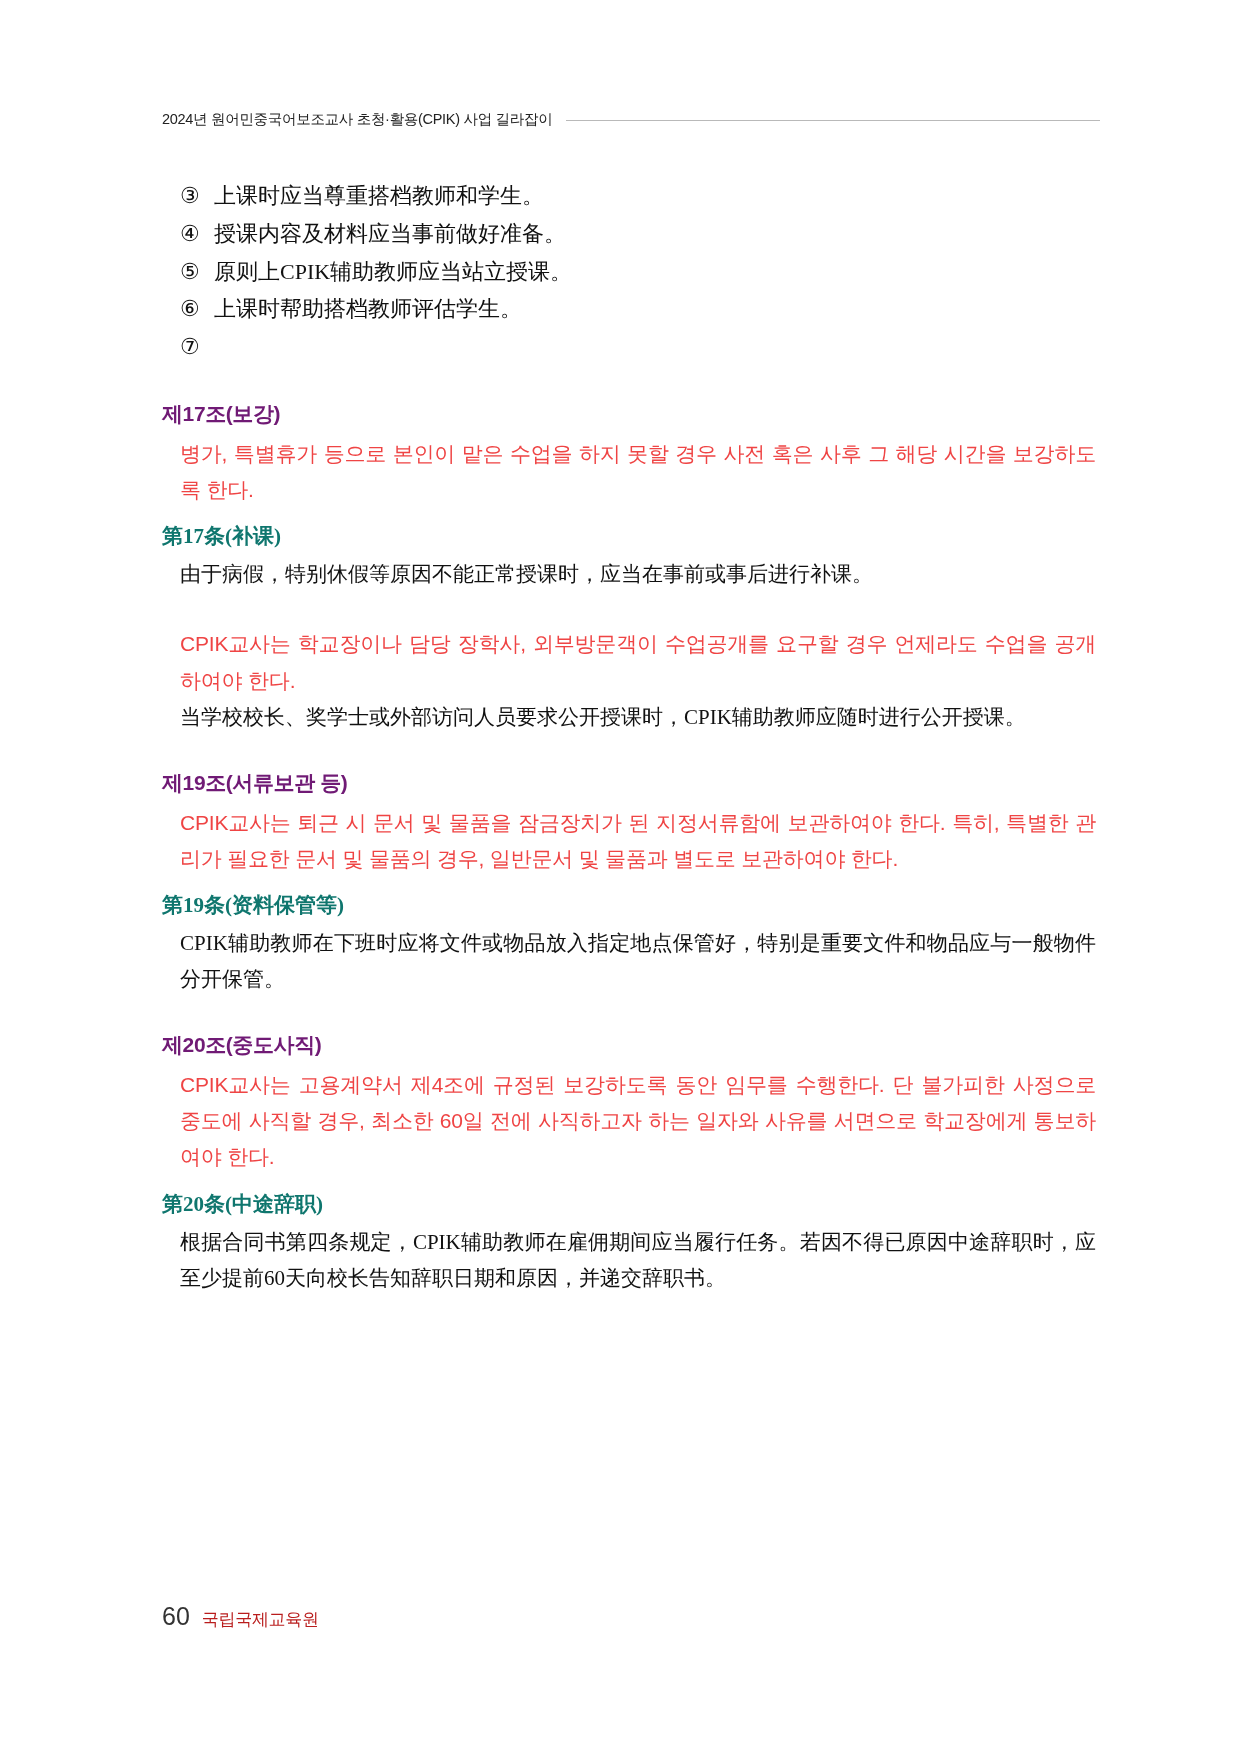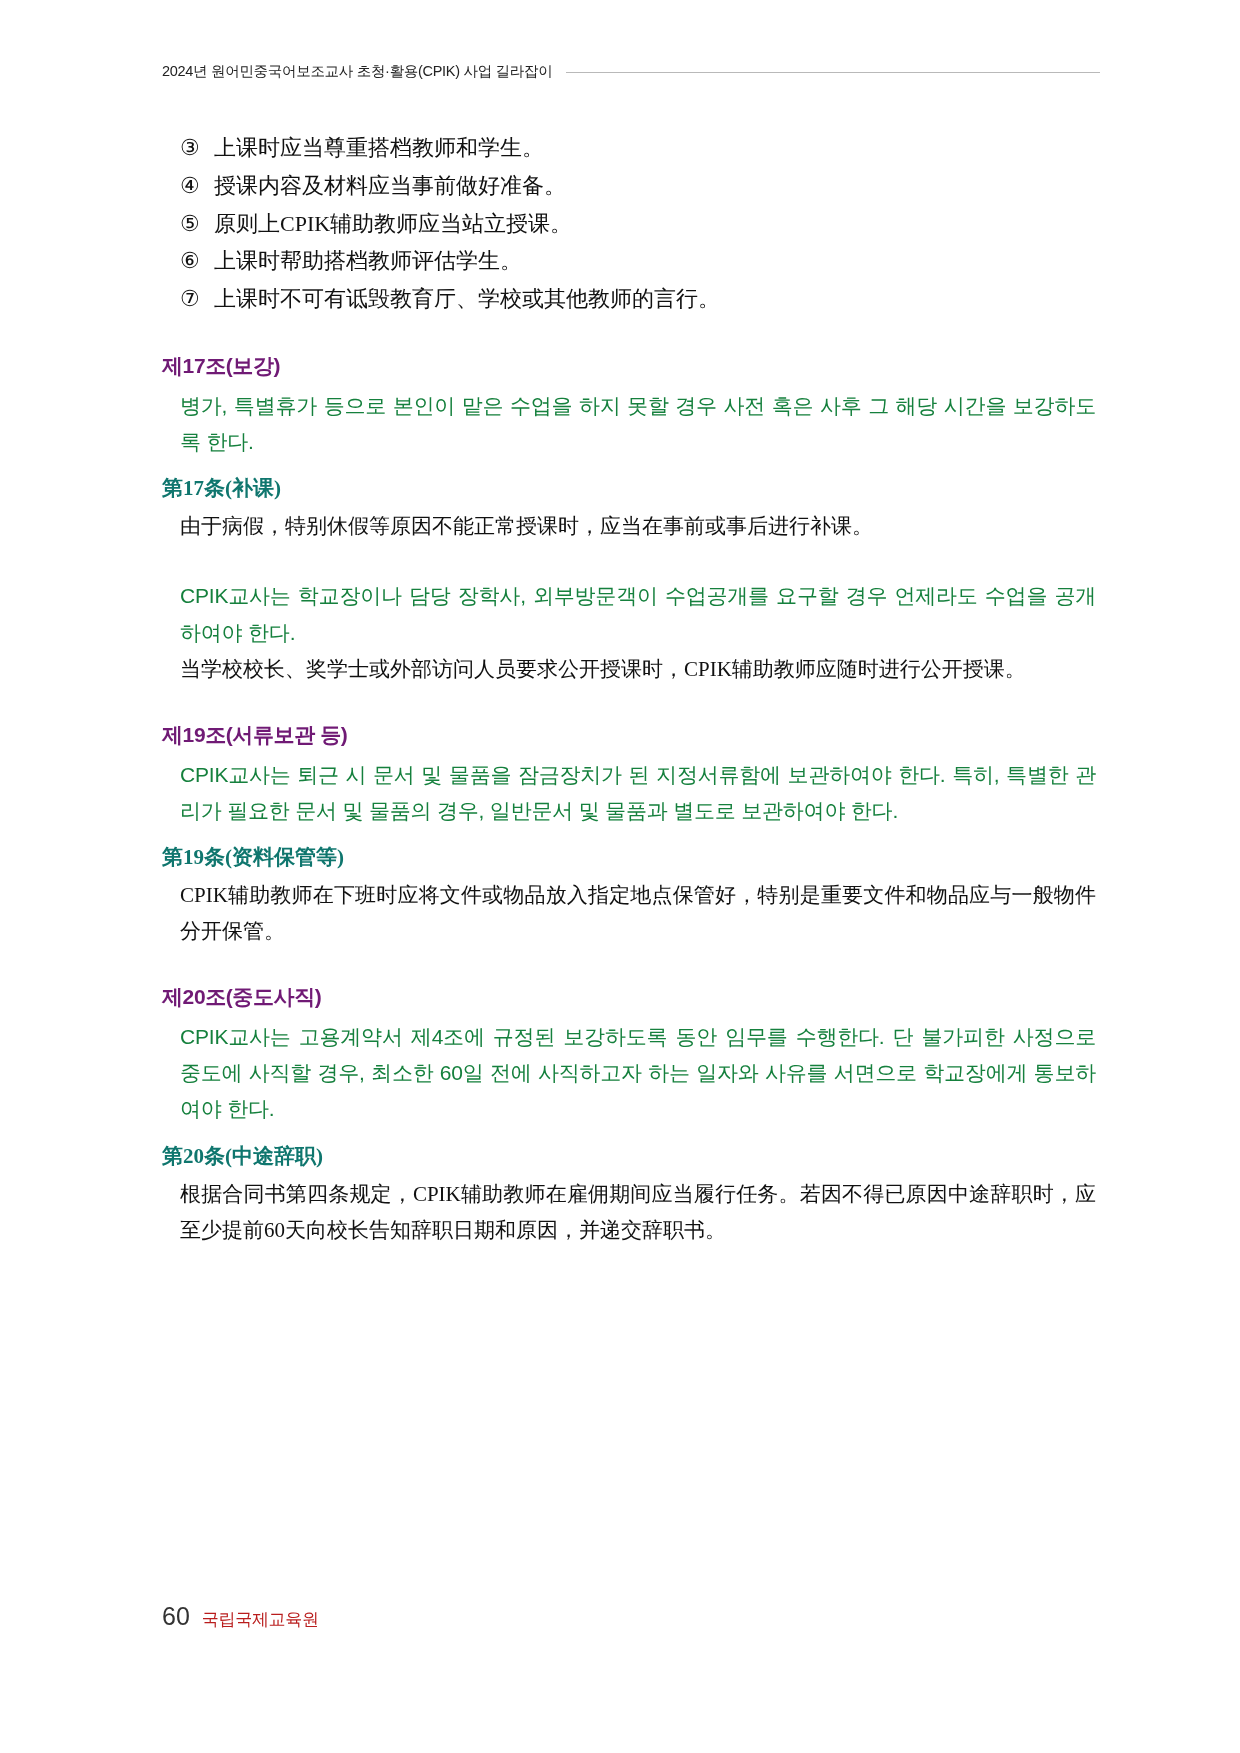--- a/index.html
+++ b/index.html
@@ -14,21 +14,21 @@
     color: #1a1a1a;
     position: relative;
     overflow: hidden;
   }
   .page {
     position: absolute;
     top: 0; left: 0;
     width: 1240px;
     height: 1753px;
     box-sizing: border-box;
-    padding: 62px 140px 80px 140px;
+    padding: 110px 140px 80px 140px;
   }
 
   
   .header {
     display: flex;
     align-items: center;
     gap: 14px;
     margin-left: 22px;
   }
   .header-title {
@@ -79,21 +79,21 @@
     font-weight: bold;
     font-size: 21px;
     letter-spacing: -0.4px;
     color: #701a75;
     margin-bottom: 8px;
   }
   .kr-body {
     font-family: "Liberation Sans", "DejaVu Sans", sans-serif;
     font-size: 21px;
     line-height: 1.72;
-    color: #15803d;
+    color: #ef4444;
     text-align: justify;
     text-justify: inter-word;
     margin-left: 18px;
     margin-right: 4px;
     letter-spacing: -0.2px;
   }
   .cn-heading {
     font-family: "Liberation Serif", "DejaVu Serif", serif;
     font-weight: bold;
     font-size: 21px;
@@ -156,21 +156,20 @@
       <li>
         <span class="num-marker">⑤</span>
         <span>原则上CPIK辅助教师应当站立授课。</span>
       </li>
       <li>
         <span class="num-marker">⑥</span>
         <span>上课时帮助搭档教师评估学生。</span>
       </li>
       <li>
         <span class="num-marker">⑦</span>
-        <span>上课时不可有诋毁教育厅、学校或其他教师的言行。</span>
       </li>
     </ul>
 
     <div class="block">
       <div class="kr-heading">제17조(보강)</div>
       <div class="kr-body">병가, 특별휴가 등으로 본인이 맡은 수업을 하지 못할 경우 사전 혹은 사후 그 해당 시간을 보강하도록 한다.</div>
       <div class="cn-heading">第17条(补课)</div>
       <div class="cn-body">由于病假，特别休假等原因不能正常授课时，应当在事前或事后进行补课。</div>
     </div>
 

